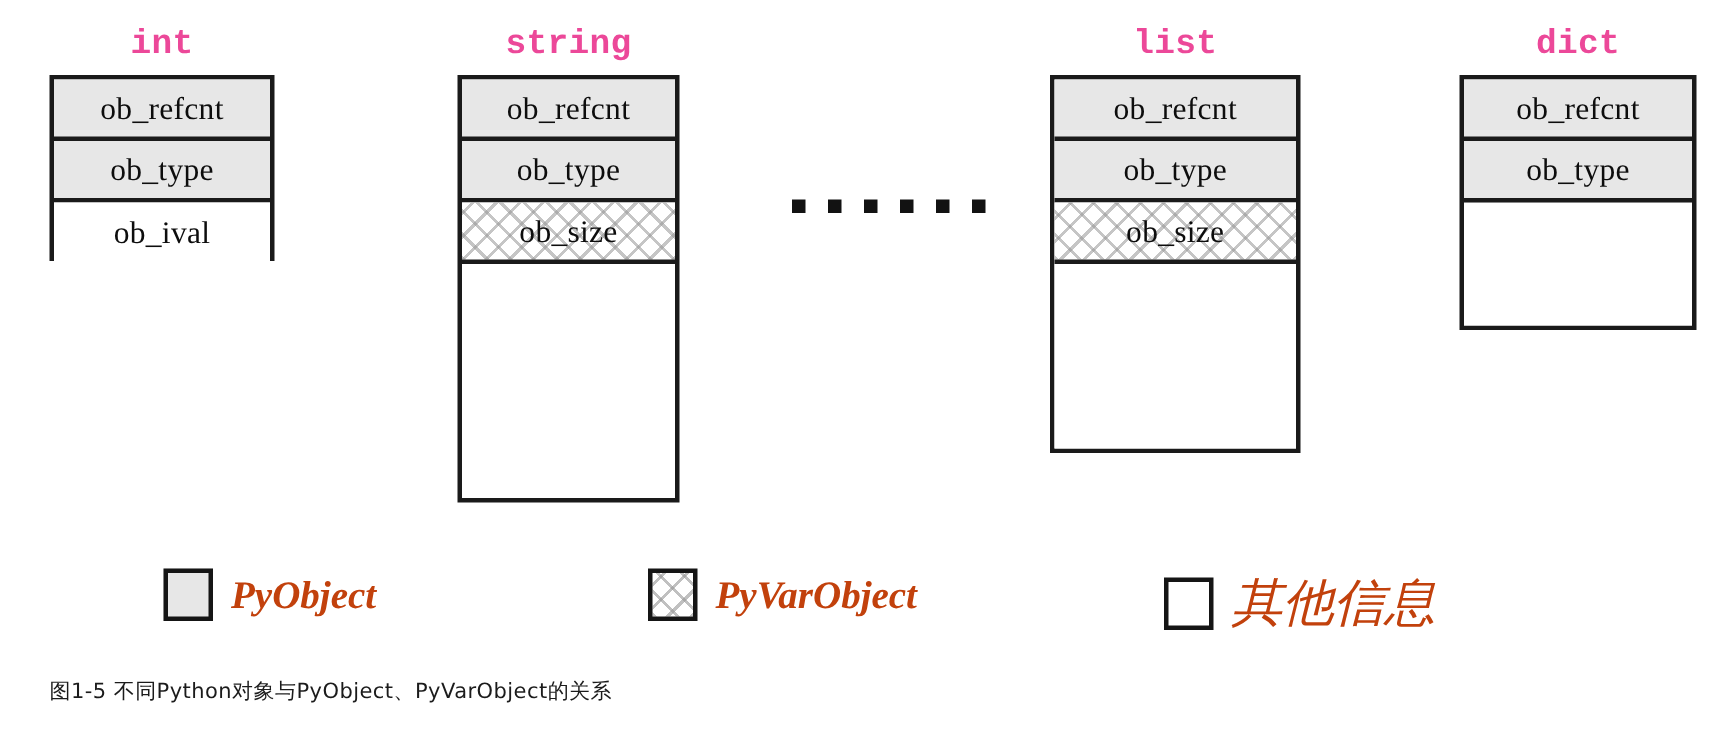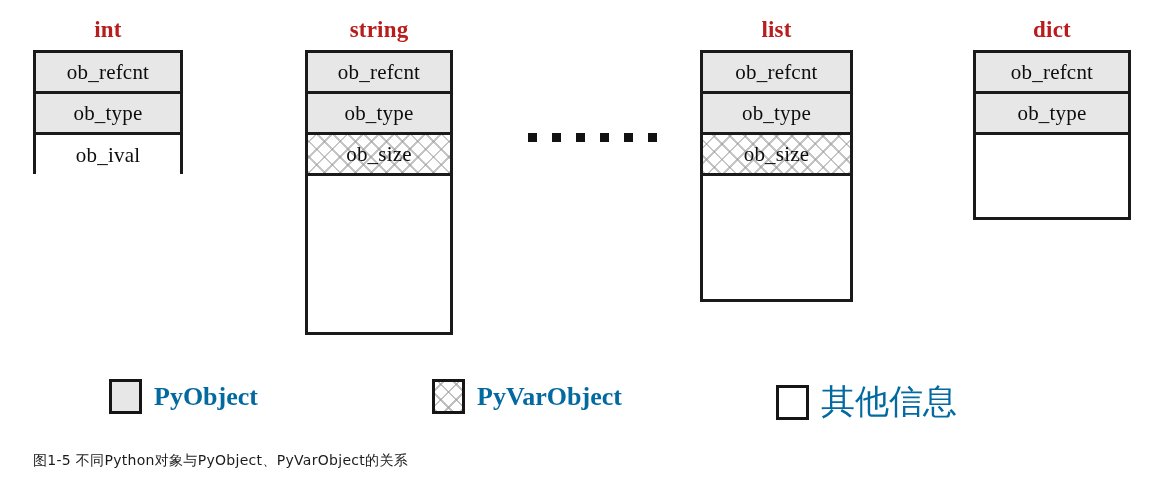--- a/index.html
+++ b/index.html
@@ -15,24 +15,24 @@
     overflow: hidden;
     font-family: "Liberation Serif", "DejaVu Serif", serif;
   }
 
   
   .obj-col {
     position: absolute;
   }
   .obj-title {
     text-align: center;
-    font-family: Liberation Serif, serif;
+    font-family: Liberation Mono, monospace;
     font-weight: bold;
     font-size: 23px;
-    color: #b91c1c;
+    color: #ec4899;
     line-height: 1;
     margin-bottom: 9px;
     letter-spacing: 0.2px;
   }
   .obj-box {
     border: 3px solid #1a1a1a;
     box-sizing: border-box;
     background: #ffffff;
     display: flex;
     flex-direction: column;
@@ -115,22 +115,23 @@
         rgba(150,150,150,0.6) 0px, rgba(150,150,150,0.6) 2px,
         rgba(255,255,255,0) 2px, rgba(255,255,255,0) 11px),
       #ffffff;
   }
   .legend-swatch.other { background: #ffffff; }
   .legend-label {
     margin-left: 12px;
     font-family: "Liberation Serif", "DejaVu Serif", serif;
     font-weight: bold;
     font-size: 26px;
-    color: #0369a1;
+    color: #c2410c;
     white-space: nowrap;
+    font-style: italic;
   }
   .legend-label.cjk {
     font-family: "DejaVu Sans", "Liberation Sans", sans-serif;
     font-weight: normal;
     font-size: 34px;
   }
 
   
   .caption {
     position: absolute;
@@ -181,21 +182,21 @@
 
   <div class="dots" style="left:528px; top:133px;">
     <span class="dot"></span>
     <span class="dot"></span>
     <span class="dot"></span>
     <span class="dot"></span>
     <span class="dot"></span>
     <span class="dot"></span>
   </div>
 
-  <div class="obj-col" style="left:700px; top:18px; width:153px;">
+  <div class="obj-col" style="left:700px; top:18px; width:167px;">
     <div class="obj-title">list</div>
     <div class="obj-box" style="height:252px;">
       <div class="field pyobject">
         <span class="label">ob_refcnt</span>
       </div>
       <div class="field pyobject">
         <span class="label">ob_type</span>
       </div>
       <div class="field pyvarobject">
         <span class="label">ob_size</span>

